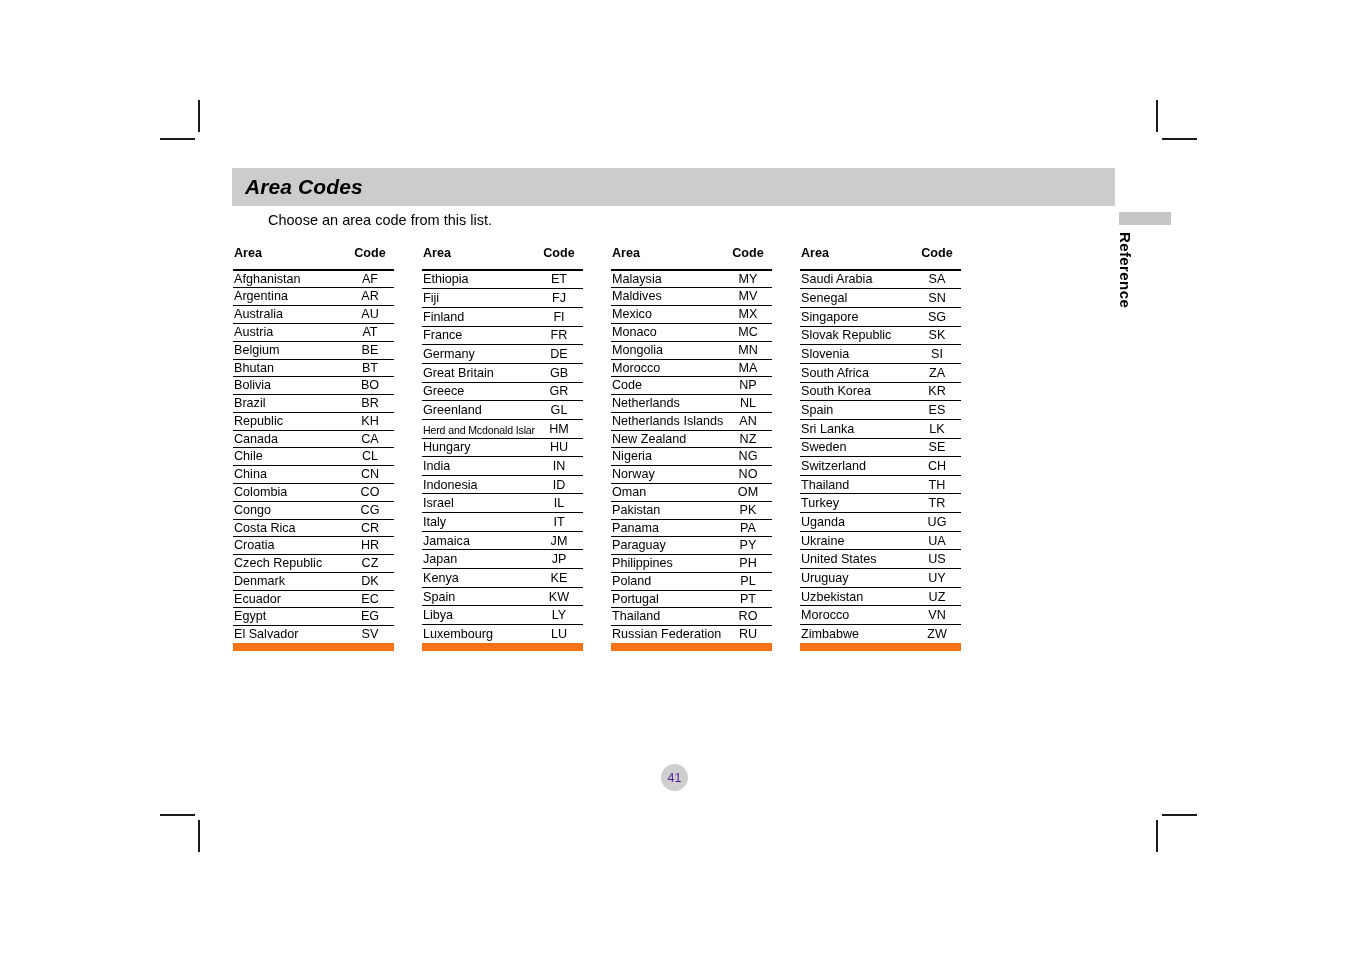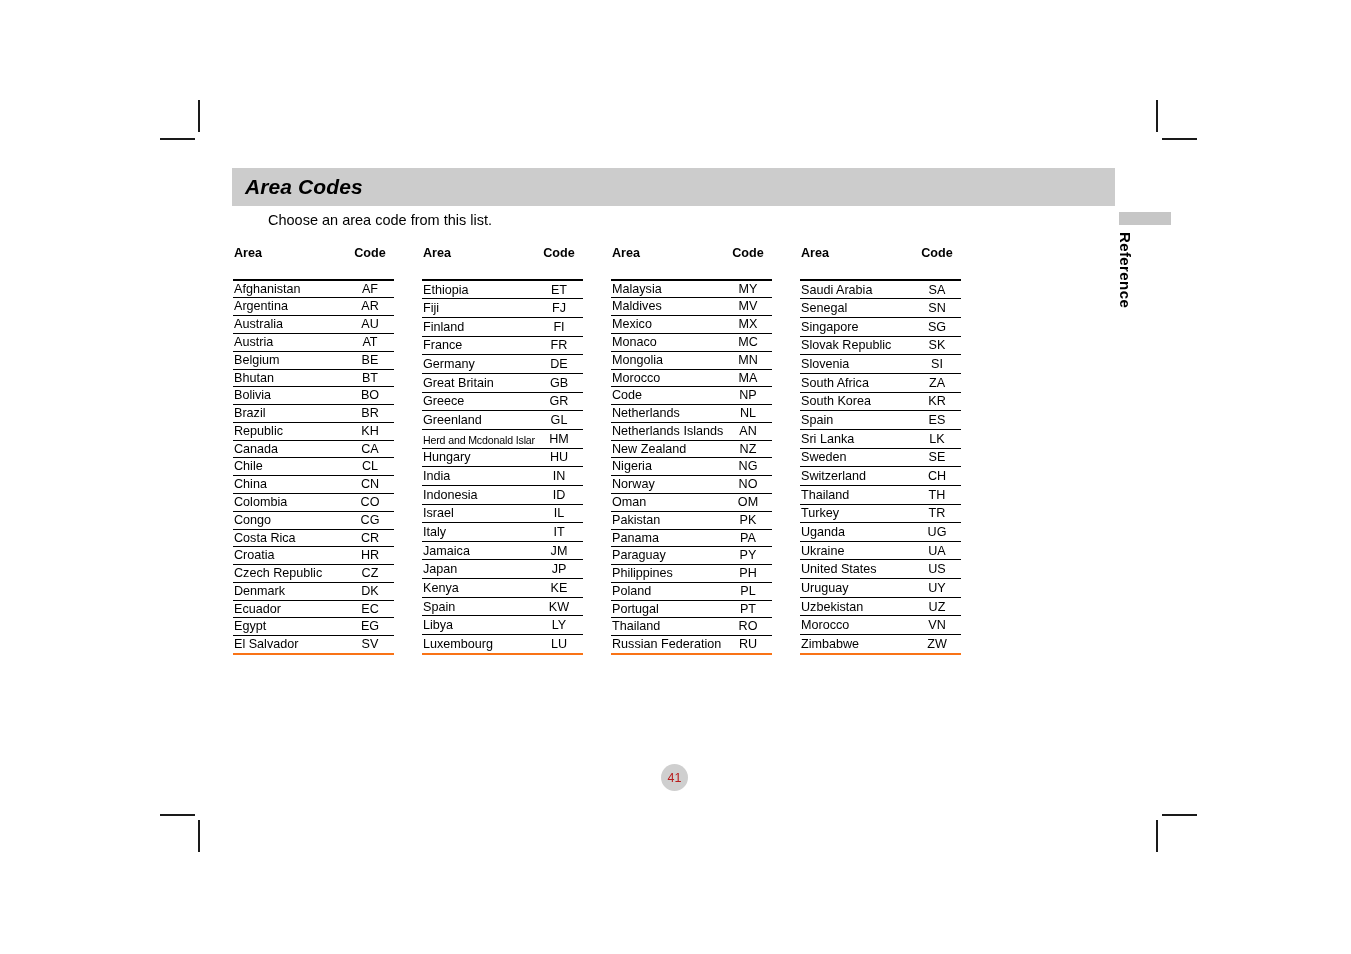--- a/index.html
+++ b/index.html
@@ -97,37 +97,37 @@
     font-size: 12.6px;
     line-height: 1;
     padding: 2px 0 2.2px 0;
     border-bottom: 1px solid #000;
     vertical-align: bottom;
     height: 11px;
   }
   .code-table th {
     font-weight: bold;
     border-bottom: 2px solid #000;
-    padding-bottom: 19px;
+    padding-bottom: 9px;
   }
   .code-table th.col-area,
   .code-table td.col-area {
     text-align: left;
     width: 112px;
     padding-left: 1px;
     white-space: nowrap;
     overflow: hidden;
   }
   .code-table th.col-code,
   .code-table td.col-code {
     text-align: center;
     width: 48px;
   }
   .code-table tr.last-row td {
-    border-bottom: 2px solid #f97316;
+    border-bottom: 8px solid #f97316;
   }
   
   .code-table td.col-area.squeeze {
     font-size: 10.6px;
     letter-spacing: -0.15px;
   }
 
   
   .side-tab-bar {
     position: absolute;
@@ -156,21 +156,21 @@
     left: 661px;
     top: 764px;
     width: 27px;
     height: 27px;
     border-radius: 50%;
     background: #cfcfcf;
     display: flex;
     align-items: center;
     justify-content: center;
     font-size: 12.5px;
-    color: #b91c1c;
+    color: #4c1d95;
   }
 </style>
 </head>
 <body>
 
 <div class="crop-mark crop-tl">
   <div class="v"></div>
   <div class="h"></div>
 </div>
 <div class="crop-mark crop-tr">

